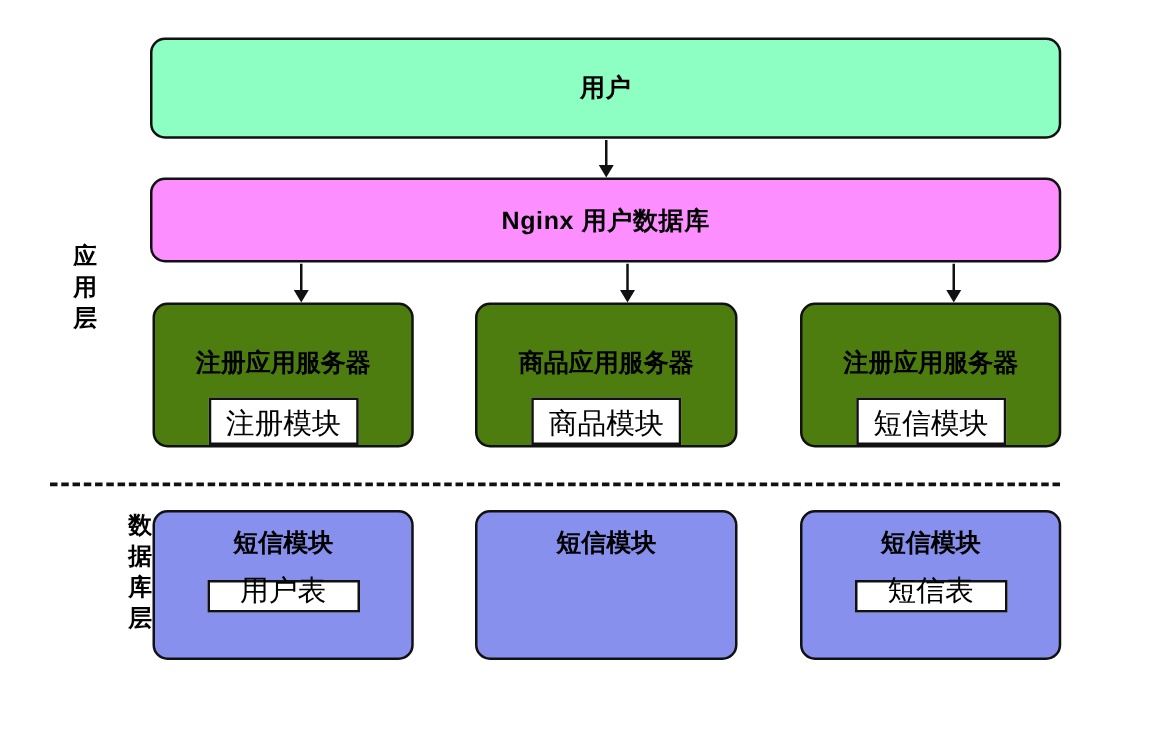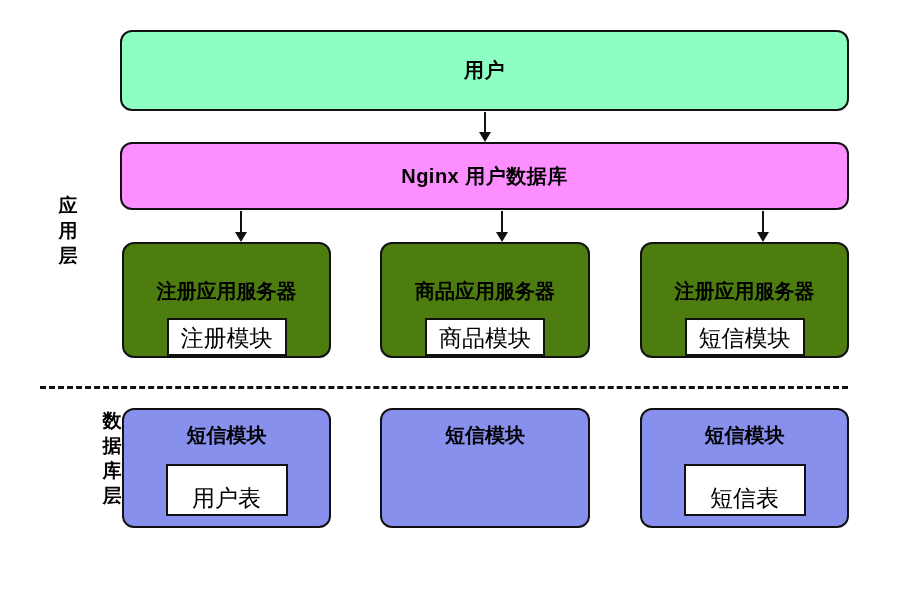--- a/index.html
+++ b/index.html
@@ -53,21 +53,21 @@
     background:#fff;
     box-sizing:border-box;
     display:flex;
     align-items:flex-end;
     justify-content:center;
     font-size:23px;
     font-weight:500;
     white-space:nowrap;
   }
   .module-box{width:120px;height:45px;margin-top:15px;}
-  .table-box{width:122px;height:52px;margin-top:17px;}
+  .table-box{width:122px;height:26px;margin-top:17px;}
   .arrow{
     position:absolute;
     width:12px;
     display:flex;
     flex-direction:column;
     align-items:center;
   }
   .arrow-line{width:2px;flex:1;background:#111;}
   .arrow-head{
     width:0;height:0;

